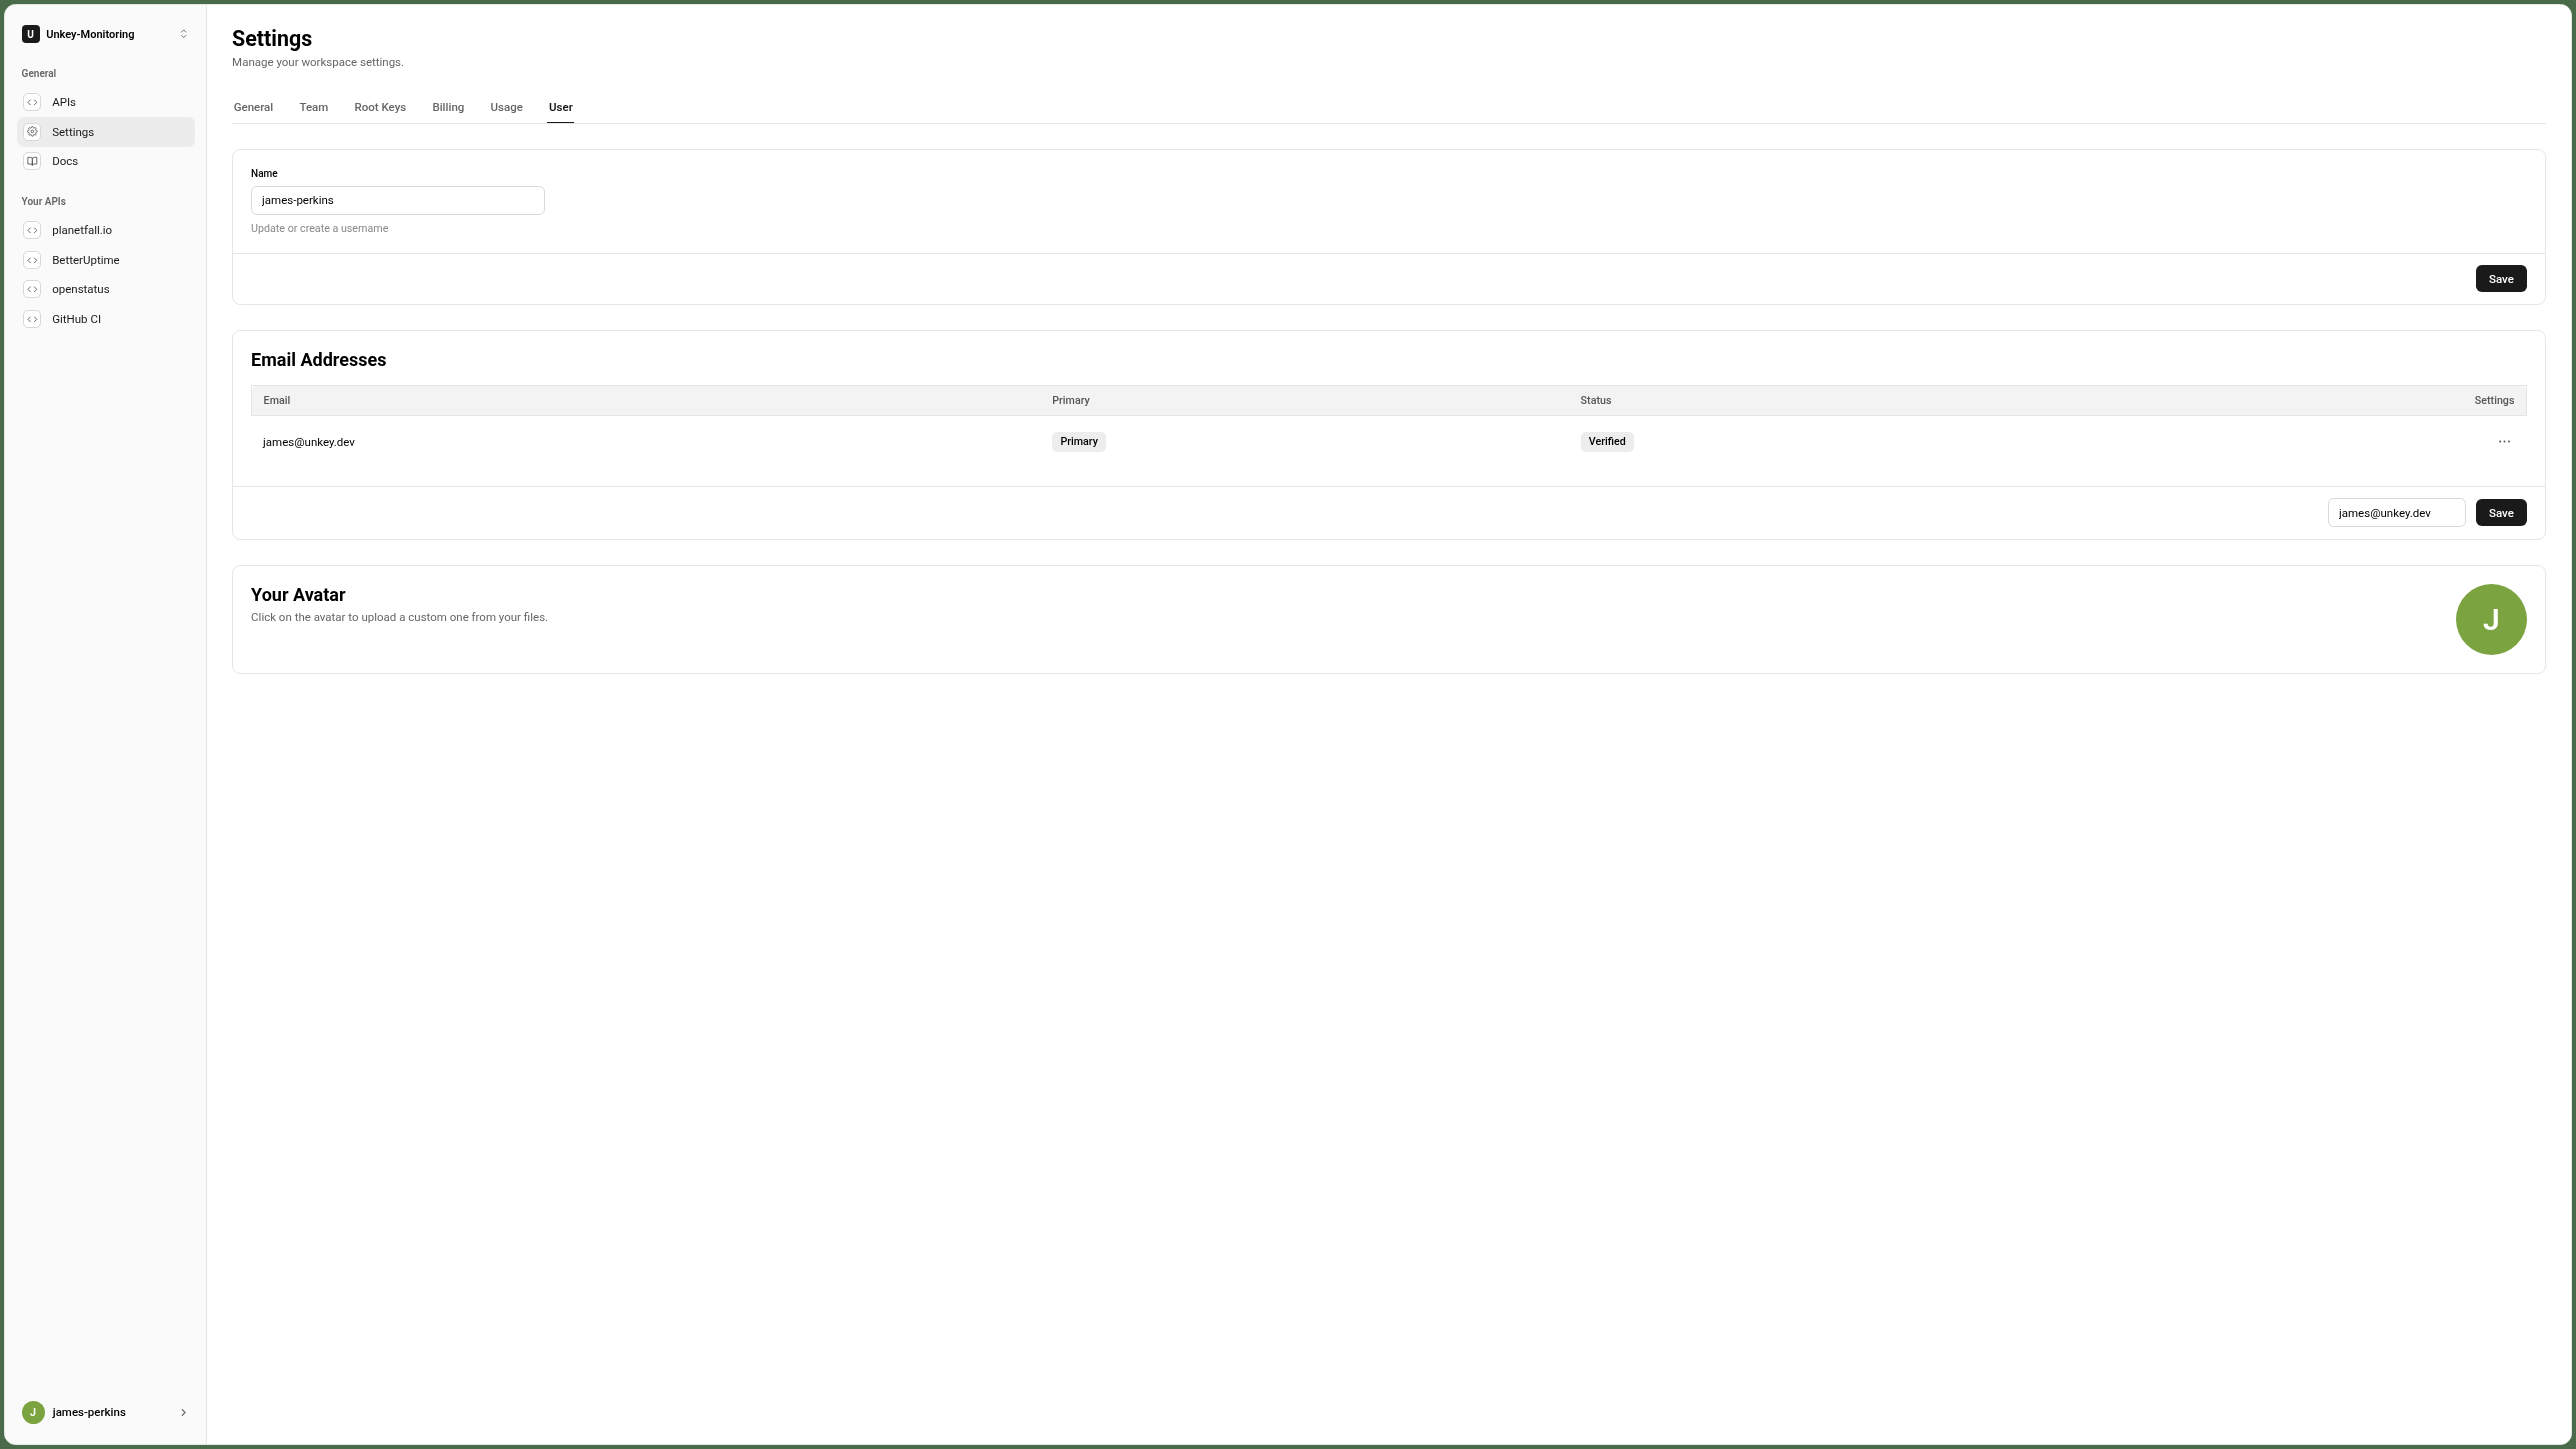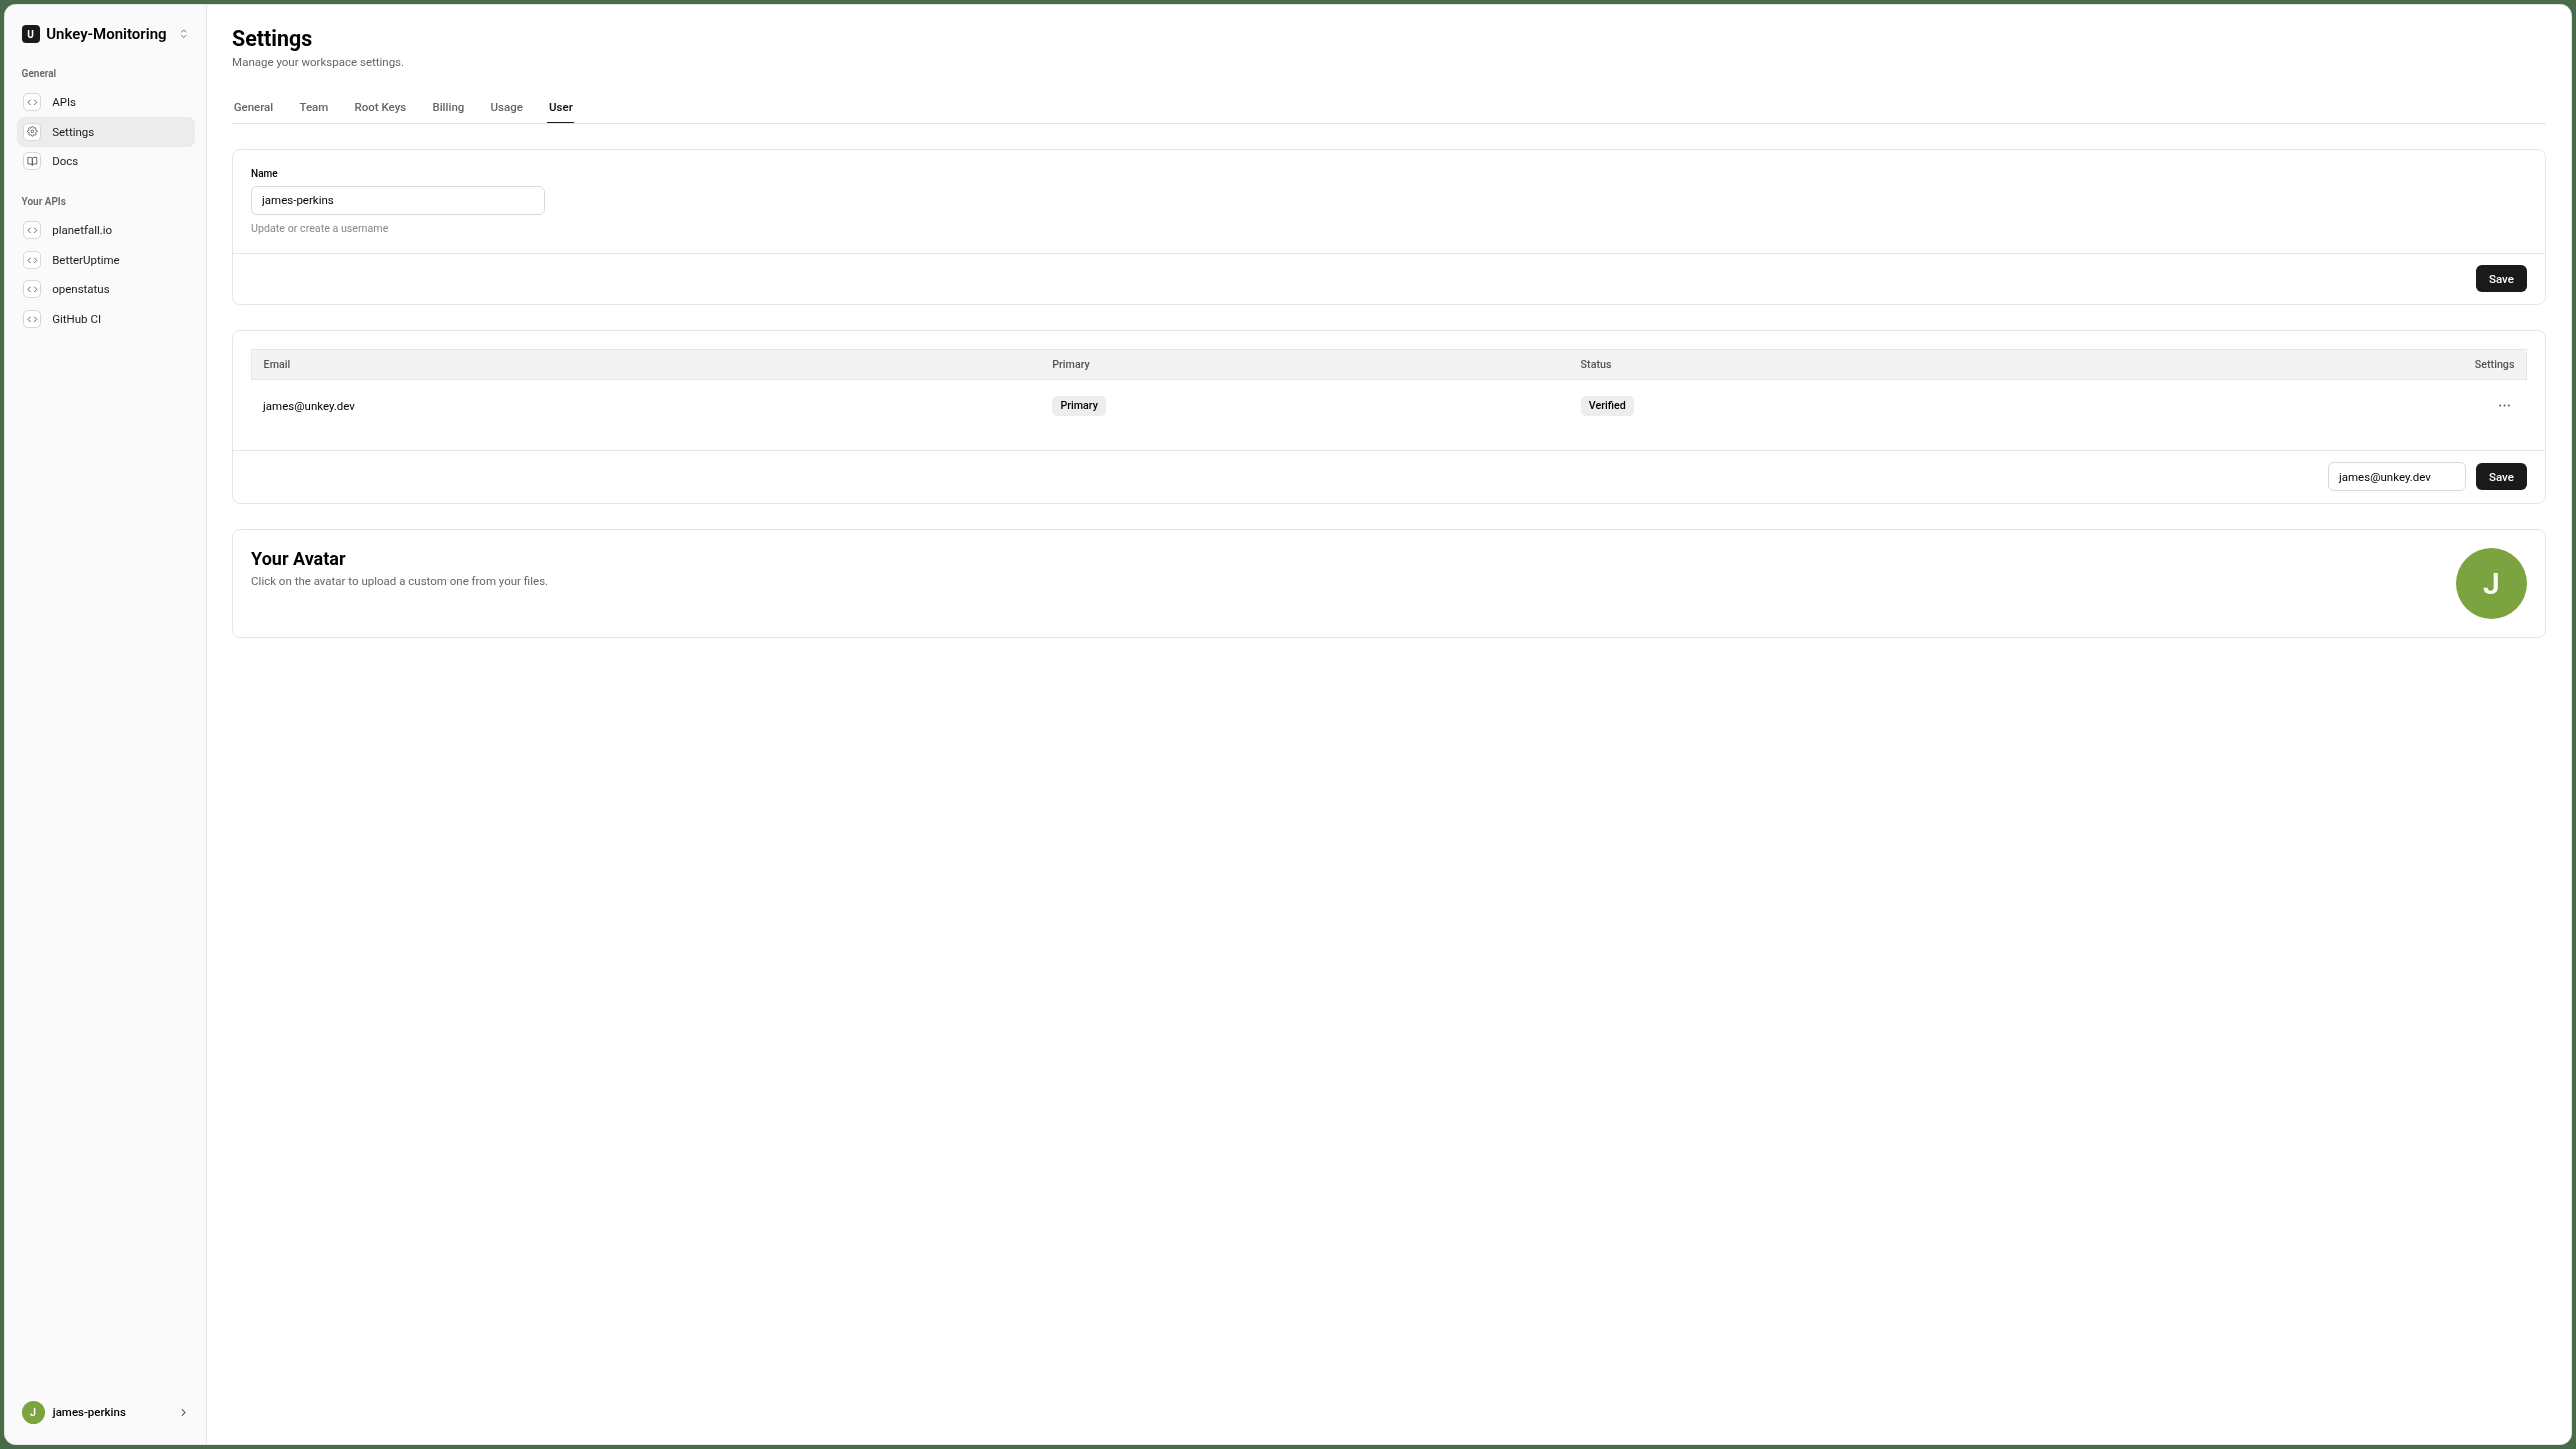--- a/index.html
+++ b/index.html
@@ -1,21 +1,21 @@
 <!DOCTYPE html>
 <html style="font-size:13px"><head>
 <meta charset="utf-8">
 <style>
 * { margin: 0; padding: 0; box-sizing: border-box; font-family: -apple-system, BlinkMacSystemFont, "Segoe UI", Roboto, sans-serif; }
 body { background: #4a6b4a; padding: 4.1px; }
 .window { background: #fafafa; border-radius: 11.5px; overflow: hidden; display: flex; height: calc(100vh - 8.2px); border: 0.8px solid #e5e5e5; }
 .sidebar { width: 202px; background: #fafafa; border-right: 0.8px solid #e5e5e5; display: flex; flex-direction: column; padding: 15px 11.5px; }
 .workspace-selector { display: flex; align-items: center; gap: 6.6px; padding: 5px; cursor: pointer; }
 .workspace-logo { width: 18px; height: 18px; background: #1a1a1a; color: #fff; border-radius: 4.1px; display: flex; align-items: center; justify-content: center; font-size: 10px; font-weight: 700; }
-.workspace-name { font-size: 15px; font-weight: 600; flex: 1; }
+.workspace-name { font-size: 11px; font-weight: 600; flex: 1; }
 .chevron-updown { width: 11.5px; height: 11.5px; stroke: #666; }
 .section-label { font-size: 10px; font-weight: 600; color: #666; padding: 5px 5px; margin-top: 15px; margin-bottom: 3.3px; }
 .sidebar-item { display: flex; align-items: center; gap: 11px; padding: 5.8px 6.6px; border-radius: 6.6px; cursor: pointer; font-size: 11.5px; color: #1a1a1a; }
 .sidebar-item.active { background: #ececec; }
 .sidebar-icon { width: 18px; height: 18px; border: 0.8px solid #d8d8d8; border-radius: 5px; display: flex; align-items: center; justify-content: center; background: #fff; flex-shrink: 0; }
 .sidebar-icon svg { width: 10.7px; height: 10.7px; stroke: #555; }
 .sidebar-footer { margin-top: auto; display: flex; align-items: center; gap: 8.2px; padding: 5px; cursor: pointer; }
 .avatar-sm { width: 23px; height: 23px; border-radius: 50%; background: #7ba440; color: #fff; display: flex; align-items: center; justify-content: center; font-size: 10.7px; font-weight: 600; }
 .user-name { font-size: 11.5px; font-weight: 500; flex: 1; }
 .main { flex: 1; padding: 21.4px 25px; overflow-y: auto; background: #fff; }
@@ -156,20 +156,21 @@
         <input class="input" value="james-perkins" style="">
         <div class="input-help">Update or create a username</div>
       </div>
       <div class="card-footer">
         <button class="btn-primary">Save</button>
       </div>
     </div>
 
     <div class="card">
       <div class="card-body">
+        <h2 class="card-title">Email Addresses</h2>
         <table class="table">
           <thead>
             <tr>
               <th>Email</th>
               <th>Primary</th>
               <th>Status</th>
               <th>Settings</th>
             </tr>
           </thead>
           <tbody>

